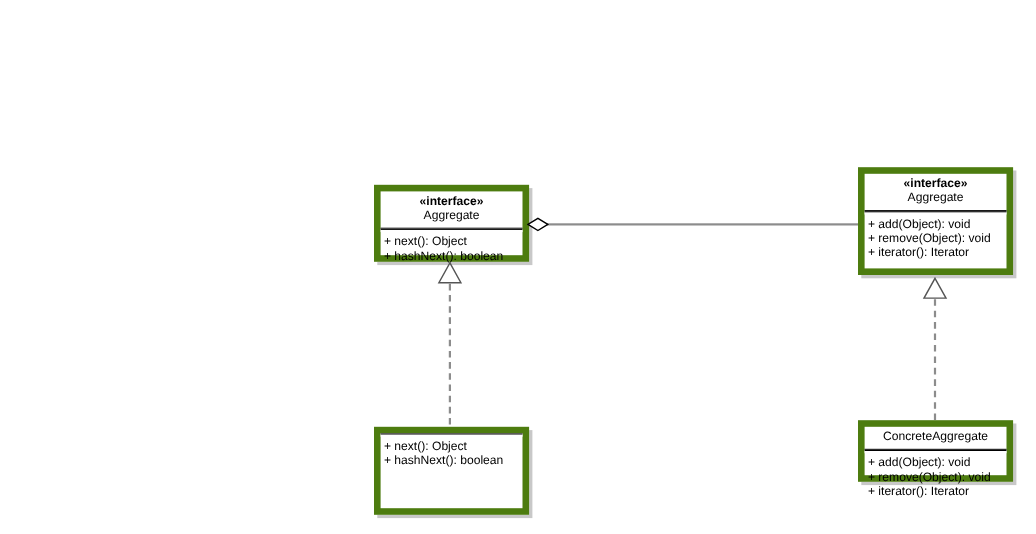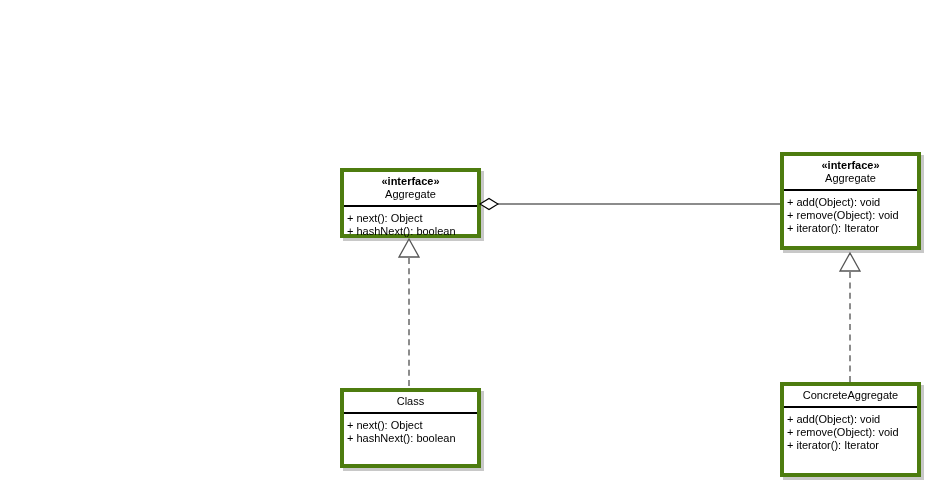--- a/index.html
+++ b/index.html
@@ -16,21 +16,21 @@
     height: 485px;
     background: #ffffff;
     overflow: hidden;
   }
 
   
   .uml-box {
     position: absolute;
     box-sizing: border-box;
     background: #ffffff;
-    border: 4px solid #4d7c0f;
+    border: 6px solid #4d7c0f;
     box-shadow: 3px 3px 0 0 #c8c8c8;
     z-index: 5;
   }
   .uml-header {
     box-sizing: border-box;
     text-align: center;
     padding: 3px 4px 4px 4px;
     border-bottom: 1px solid #000000;
   }
   .uml-header .stereotype {
@@ -131,31 +131,28 @@
     </div>
     <div class="uml-sep"></div>
     <div class="uml-members">
       <div class="uml-member">+ add(Object): void</div>
       <div class="uml-member">+ remove(Object): void</div>
       <div class="uml-member">+ iterator(): Iterator</div>
     </div>
   </div>
 
   <div class="uml-box" style="left:340px; top:388px; width:141px; height:80px;">
-    <div class="uml-header">
-      <span class="cname">Class</span>
-    </div>
     <div class="uml-sep"></div>
     <div class="uml-members">
       <div class="uml-member">+ next(): Object</div>
       <div class="uml-member">+ hashNext(): boolean</div>
     </div>
   </div>
 
-  <div class="uml-box" style="left:780px; top:382px; width:141px; height:95px;">
+  <div class="uml-box" style="left:780px; top:382px; width:141px; height:56px;">
     <div class="uml-header">
       <span class="cname">ConcreteAggregate</span>
     </div>
     <div class="uml-sep"></div>
     <div class="uml-members">
       <div class="uml-member">+ add(Object): void</div>
       <div class="uml-member">+ remove(Object): void</div>
       <div class="uml-member">+ iterator(): Iterator</div>
     </div>
   </div>

